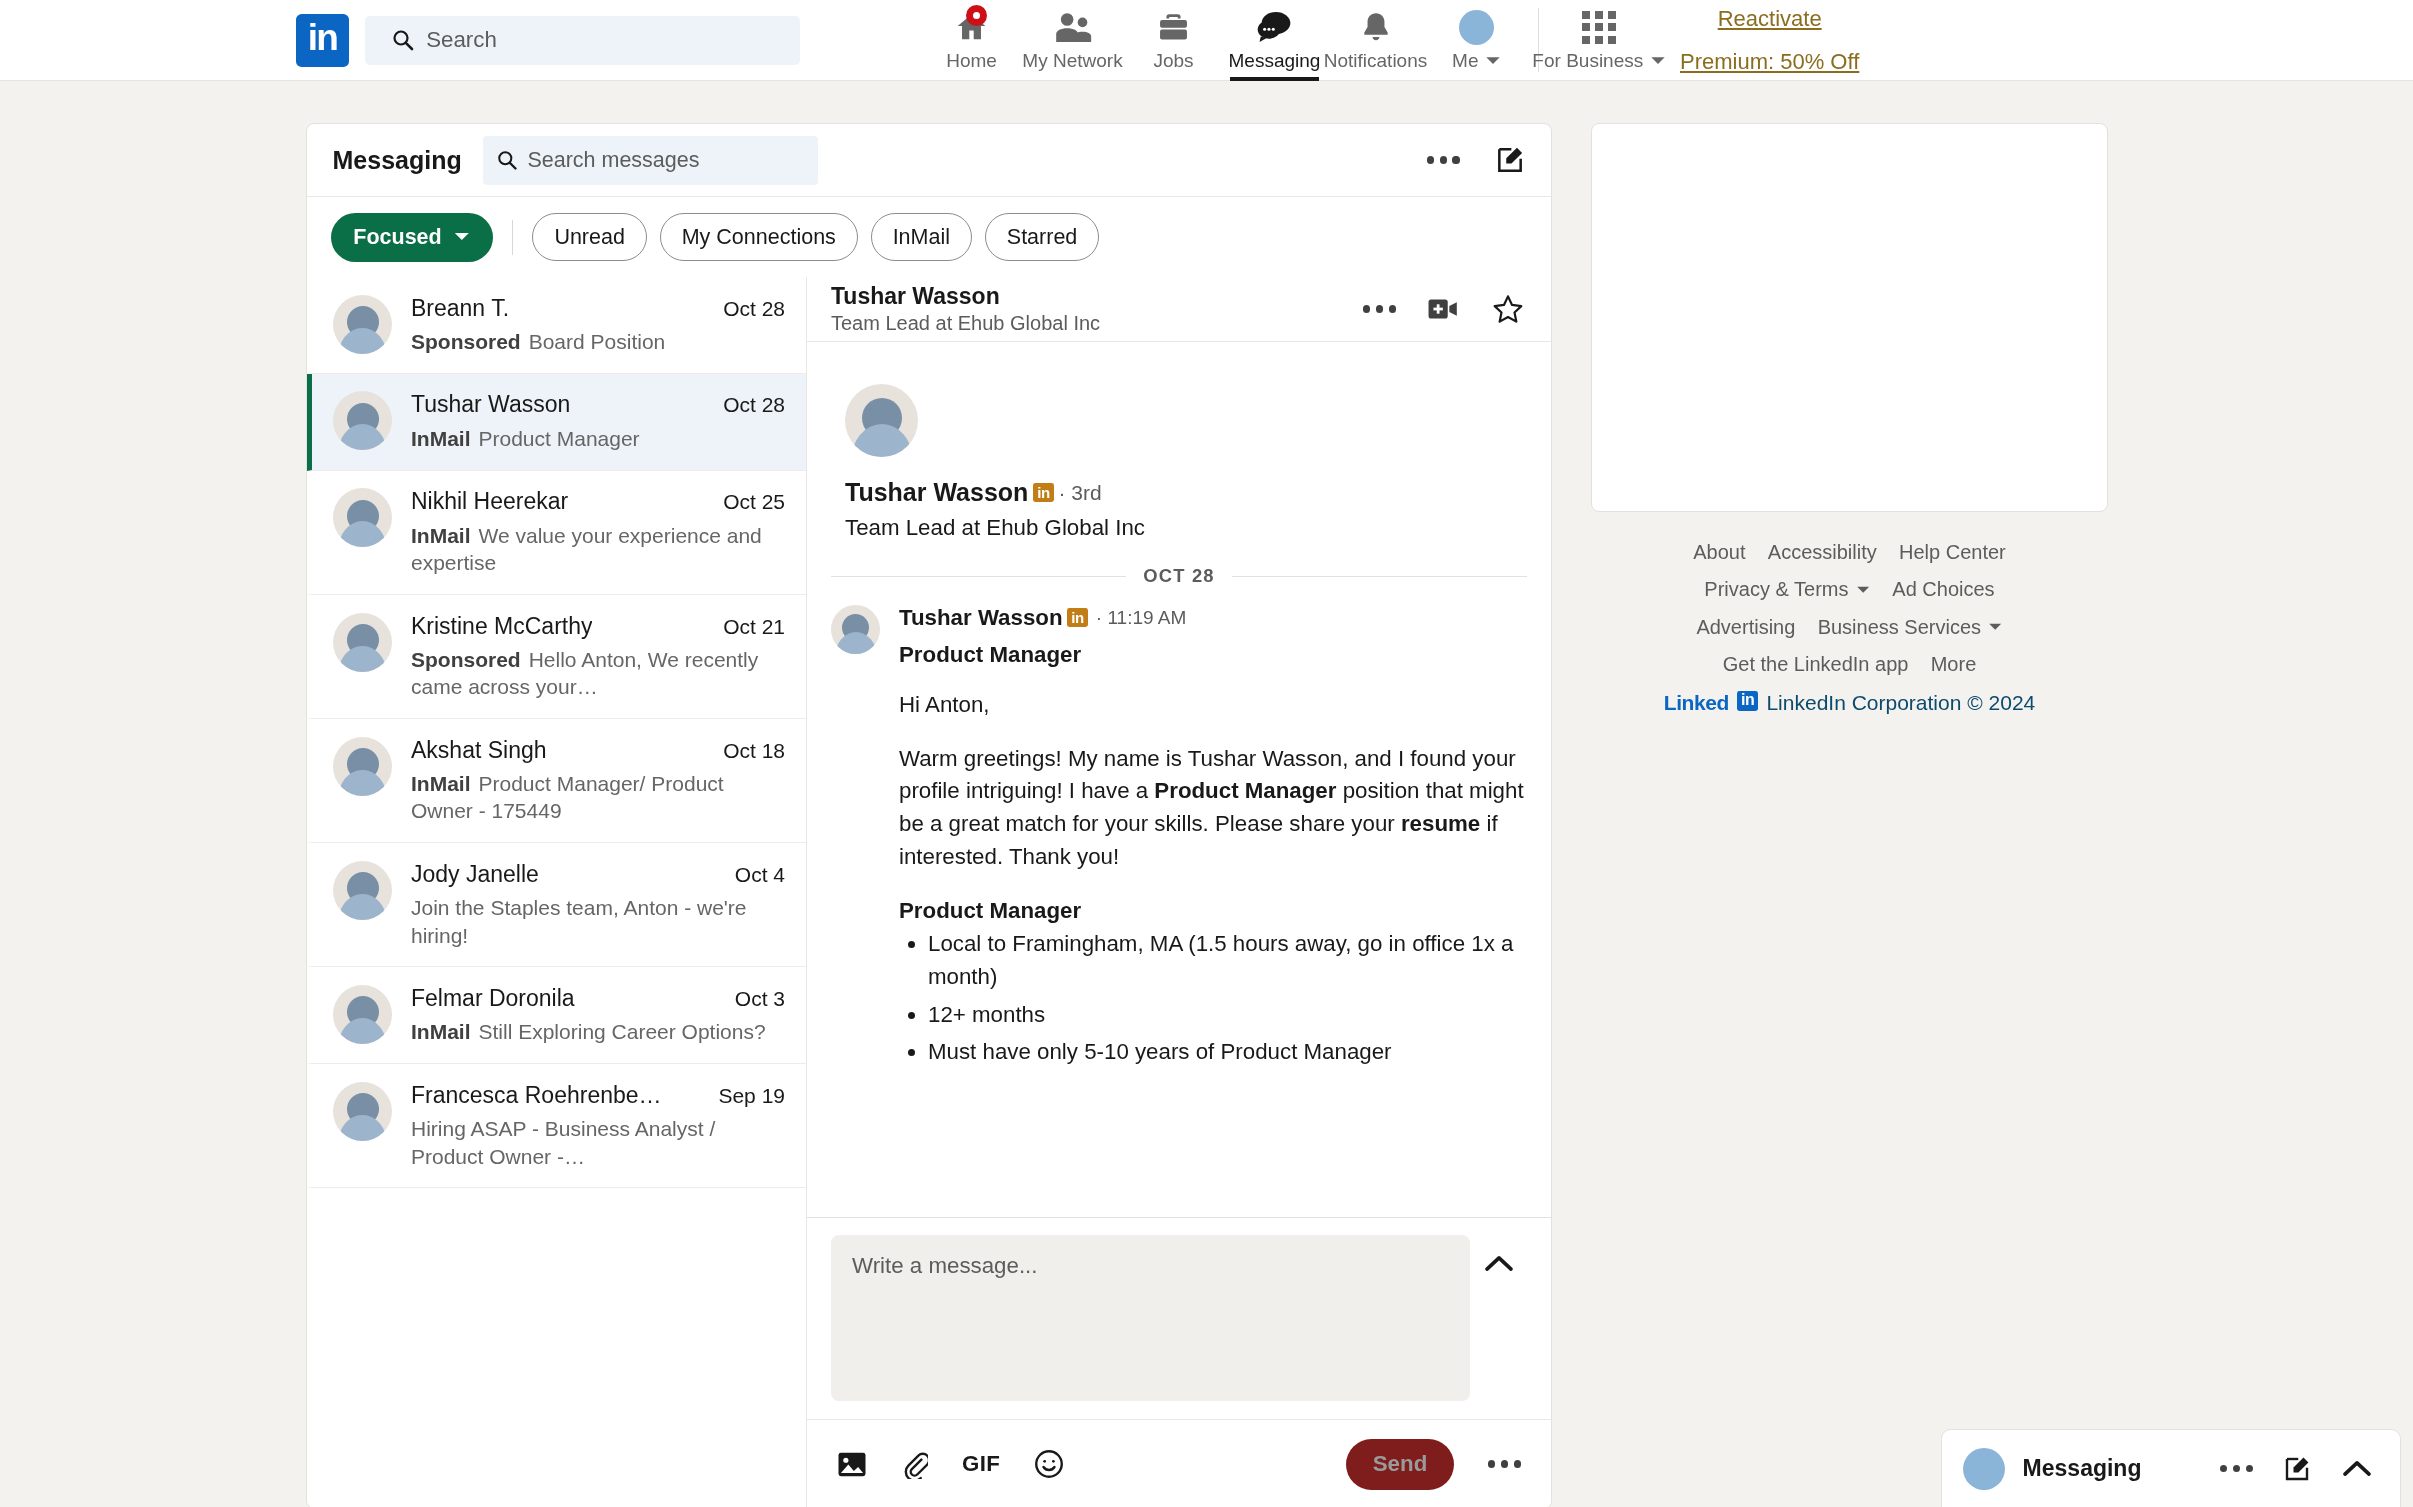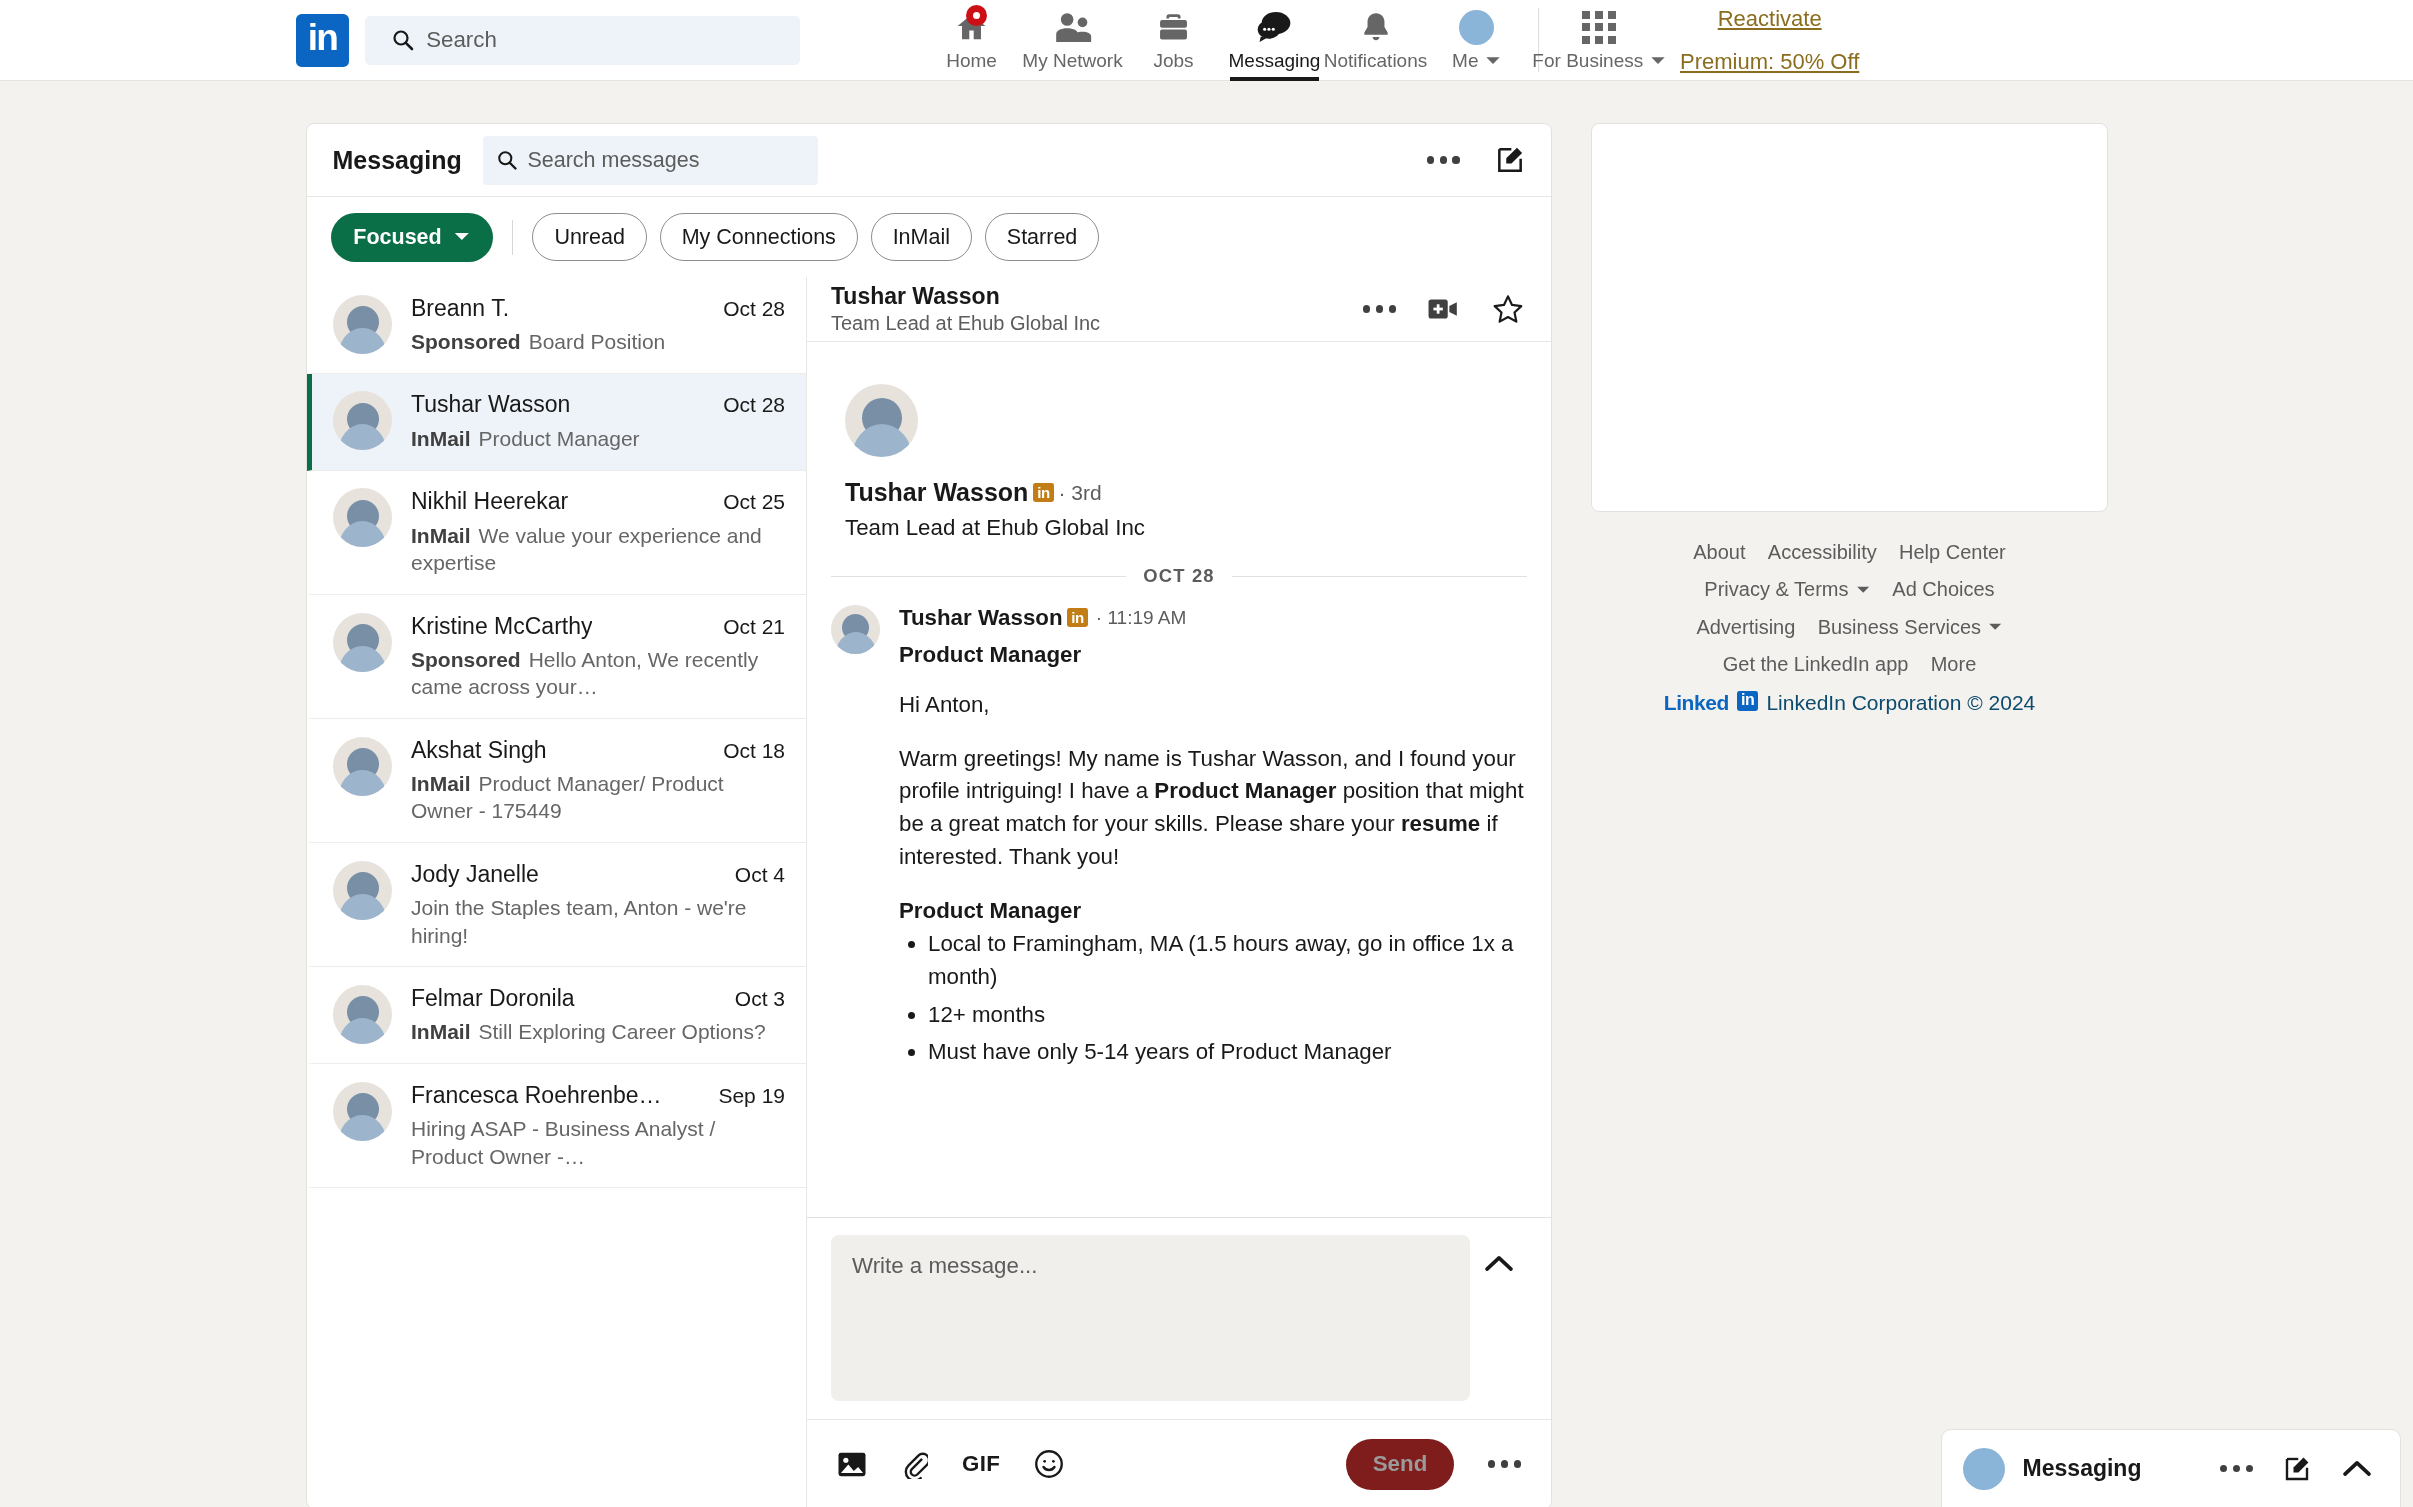--- a/index.html
+++ b/index.html
@@ -593,21 +593,21 @@
               </div>
               <div class="msg-subject">Product Manager</div>
               <div class="msg-p">Hi Anton,</div>
               <div class="msg-p">
                 <span>Warm greetings! My name is Tushar Wasson, and I found your profile intriguing! I have a </span><b>Product Manager</b><span> position that might be a great match for your skills. Please share your </span><b>resume</b><span> if interested. Thank you!</span>
               </div>
               <div class="msg-h">Product Manager</div>
               <ul class="msg-ul" id="msg-bullets">
                   <li>Local to Framingham, MA (1.5 hours away, go in office 1x a month)</li>
                   <li>12+ months</li>
-                  <li>Must have only 5-14 years of Product Manager</li>
+                  <li>Must have only 5-10 years of Product Manager</li>
                 </ul>
             </div>
           </div>
         </div>
 
         <div class="composer">
           <div class="composer-row">
             <div class="compose-box">Write a message...</div>
             <div class="compose-expand">
               <span>

